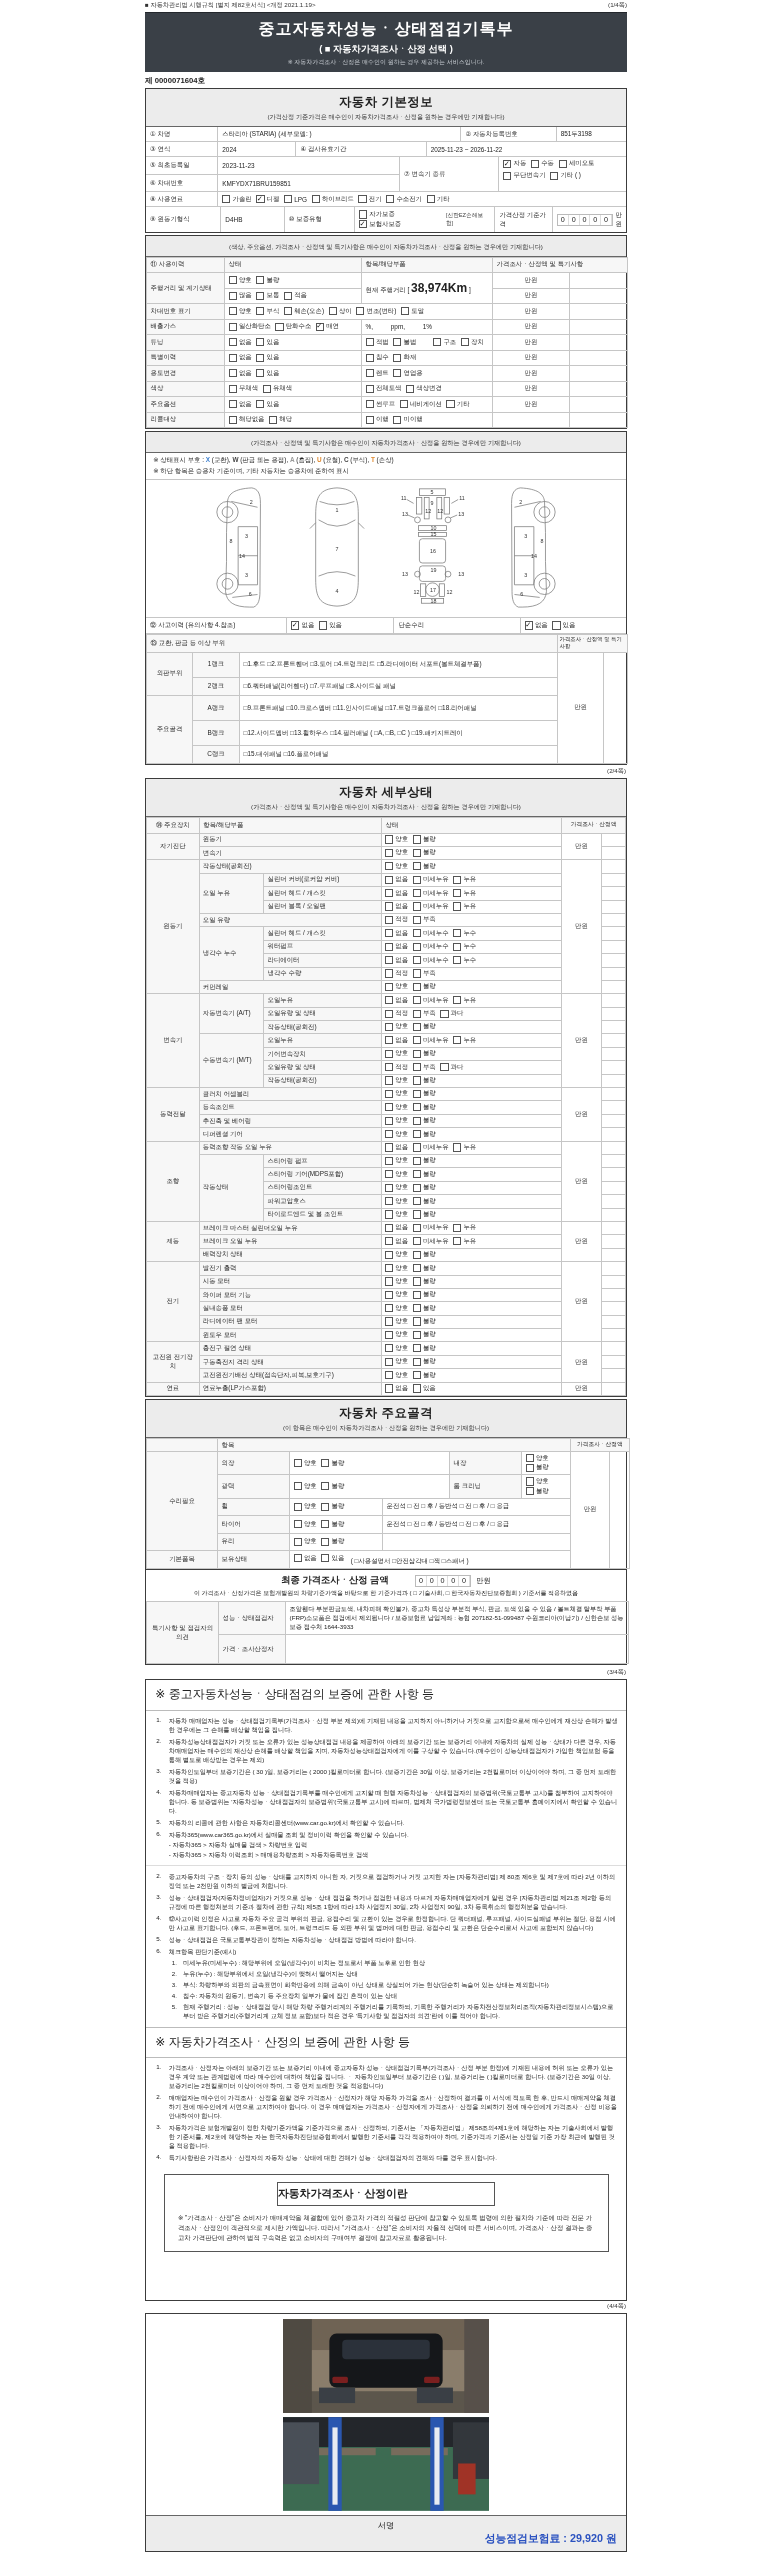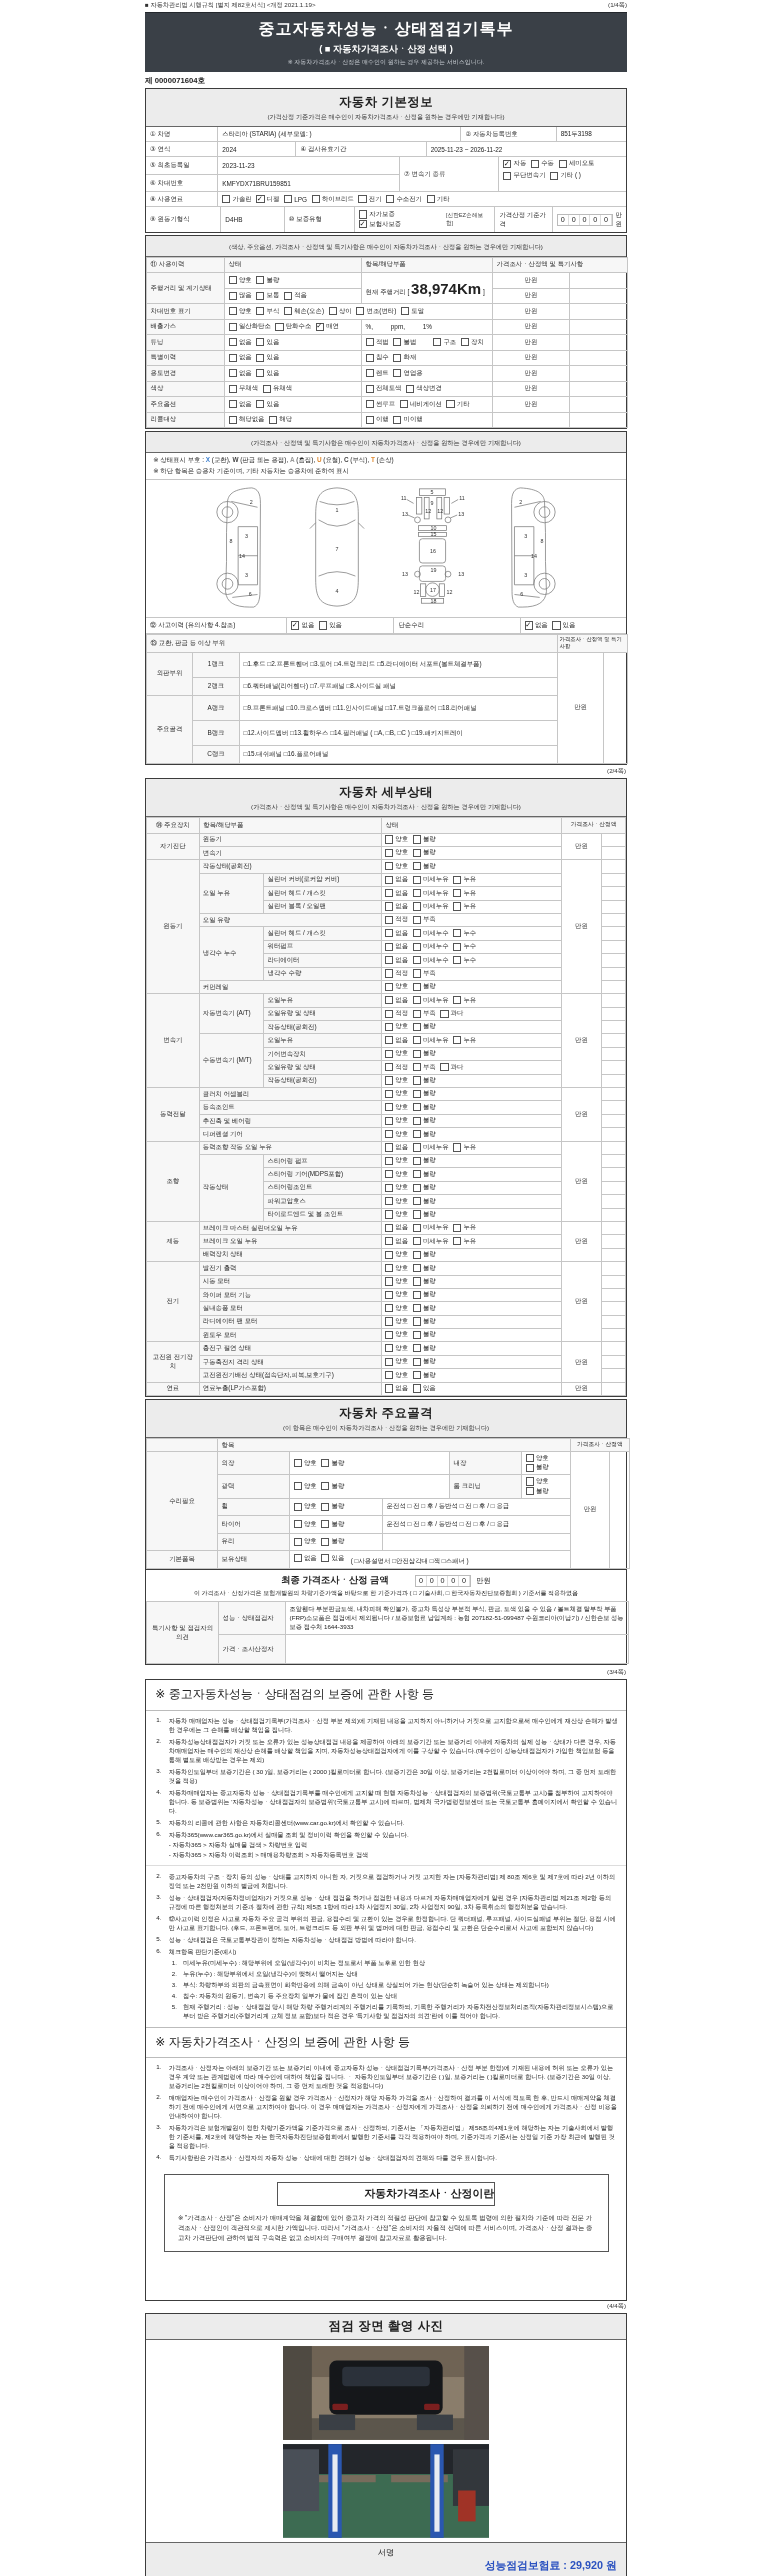--- a/index.html
+++ b/index.html
@@ -19,42 +19,42 @@
   table{border-collapse:collapse;width:100%;table-layout:fixed;}
   td,th{border:0.5px solid #c6c6c6;font-size:6.4px;padding:1.5px 3.6px;vertical-align:middle;text-align:left;font-weight:normal;}
   th.lab,td.lab{background:#f7f7f7;}
   tr{height:15.5px;}
   .cell-c{text-align:center;}
   .opt{display:inline-flex;align-items:center;margin-right:4.6px;white-space:nowrap;}
   .box{width:6.2px;height:6.2px;border:0.8px solid #555;display:inline-block;margin-right:2.1px;position:relative;background:#fff;flex:none;}
   .box.ck::after{content:"✓";position:absolute;left:-0.5px;top:-2.1px;font-size:7.2px;font-weight:bold;color:#111;}
   .digits{display:inline-flex;align-items:center;border:0.5px solid #bbb;}
   .digits .dg{width:9.8px;text-align:center;border-right:0.5px solid #ddd;font-size:7.2px;padding:0.5px 0;}
-  .mileage-big{font-size:15px;font-weight:bold;text-align:center;}
+  .mileage-big{font-size:12px;font-weight:bold;text-align:center;}
   .legendline{font-size:6.4px;padding:3.1px 5.2px 1px 7.2px;}
   .note2{font-size:6.4px;padding:1px 5.2px 3.1px 7.2px;border-bottom:0.5px solid #c6c6c6;}
   .diagrams{display:flex;justify-content:center;gap:21.6px;padding:4.1px 0 3.1px 0;height:130px;}
   .flexrow{display:flex;border-bottom:0.5px solid #c6c6c6;}
   .flexrow>div{border-right:0.5px solid #c6c6c6;padding:2.6px 4.1px;font-size:6.4px;display:flex;align-items:center;}
   .flexrow>div:last-child{border-right:none;}
   .dtable td{padding:1px 3.1px;}
   .dtable tr{height:13.4px;}
   .gtop td{border-top:0.8px solid #9a9a9a;}
   .notices{border:1px solid #3c3c3c;height:620px;overflow:hidden;}
   .ntitleband{background:#ececec;text-align:center;font-size:12px;font-weight:bold;padding:6.2px 0;border-bottom:0.5px solid #666;}
   .nsec{font-size:12px;padding:6.2px 9.3px;border-bottom:0.5px solid #bbb;}
   .nlist{padding:5.2px 8.2px 3.1px 10.3px;}
   .nitem{display:flex;margin-bottom:3.1px;}
   .nnum{width:12.4px;flex:none;font-size:6.2px;}
   .ntxt{font-size:6.2px;line-height:9px;}
   .nbullet{font-size:6.2px;line-height:9px;margin-top:1px;}
   .nsub{display:flex;margin-top:2.1px;}
   .nsub .nnum{width:11.3px;margin-left:3.1px;}
   .innerbox{border:0.8px solid #555;margin:5.2px 17.5px 7.2px 17.5px;padding:0 0 6.2px 0;}
-  .innerbox .ibtitle{border:0.8px solid #555;width:216px;margin:7.2px auto 5.2px auto;text-align:right;font-size:10.8px;font-weight:bold;padding:4.1px 0;}
+  .innerbox .ibtitle{border:0.8px solid #555;width:216px;margin:7.2px auto 5.2px auto;text-align:left;font-size:10.8px;font-weight:bold;padding:4.1px 0;}
   .innerbox .ibtext{font-size:6.4px;line-height:9.8px;padding:2.1px 13.4px;}
   .photos{padding:5.2px 0 4.1px 0;display:flex;flex-direction:column;align-items:center;gap:4.1px;}
   .sigband{background:#ececec;border-top:0.8px solid #666;padding:4.1px 9.3px 5.2px 9.3px;}
   .sigband .sig{text-align:center;font-size:8.2px;}
   .sigband .fee{text-align:right;font-size:10.8px;font-weight:bold;color:#2b52c0;margin-top:1px;}
   svg text{font-size:11px;fill:#333;font-family:"Liberation Sans",sans-serif;}
   .pricecell{text-align:center;color:#333;}
 </style>
 </head>
 <body>
@@ -1358,23 +1358,20 @@
         </div>
       </div>
     <div class="innerbox">
       <div class="ibtitle">자동차가격조사ㆍ산정이란</div>
       <div class="ibtext">※ "가격조사ㆍ산정"은 소비자가 매매계약을 체결함에 있어 중고차 가격의 적절성 판단에 참고할 수 있도록 법령에 의한 절차와 기준에 따라 전문 가격조사ㆍ산정인이 객관적으로 제시한 가액입니다. 따라서 "가격조사ㆍ산정"은 소비자의 자율적 선택에 따른 서비스이며, 가격조사ㆍ산정 결과는 중고차 가격판단에 관하여 법적 구속력은 없고 소비자의 구매여부 결정에 참고자료로 활용됩니다.</div>
     </div>
   </div>
   <div class="marker">(4/4쪽)</div>
 
   <div class="secbox">
-    <div class="sechead">
-      <h2>점검 장면 촬영 사진</h2>
-    </div>
     <div class="photos">
       <svg width="206" height="94" viewBox="0 0 400 182">
         <rect width="400" height="182" fill="#8a7d6b"></rect>
         <rect x="0" y="0" width="400" height="60" fill="#6f6354"></rect>
         <rect x="0" y="140" width="400" height="42" fill="#5c564c"></rect>
         <rect x="90" y="28" width="220" height="105" rx="14" fill="#15171a"></rect>
         <rect x="115" y="40" width="170" height="38" rx="8" fill="#2b313a"></rect>
         <rect x="96" y="112" width="30" height="12" rx="3" fill="#7a1f1f"></rect>
         <rect x="274" y="112" width="30" height="12" rx="3" fill="#7a1f1f"></rect>
         <rect x="70" y="133" width="70" height="30" fill="#3a3f45"></rect>

